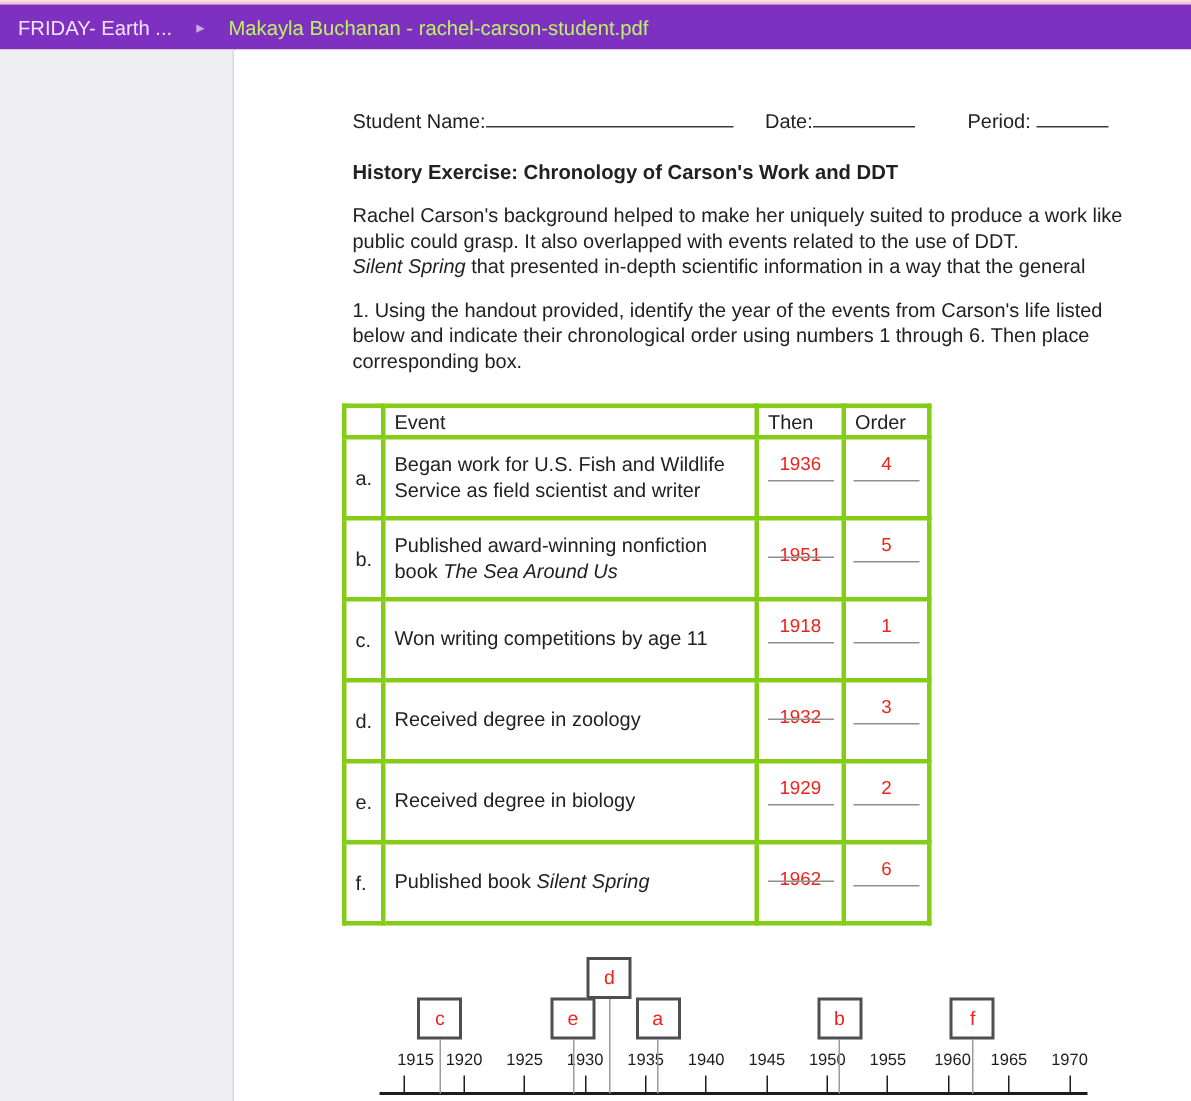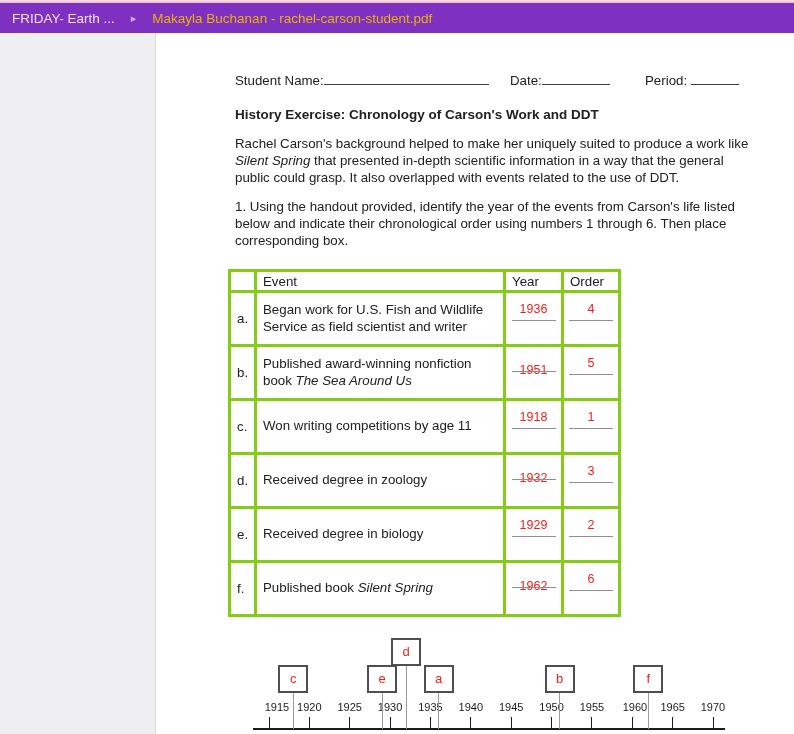--- a/index.html
+++ b/index.html
@@ -5,21 +5,21 @@
   html,body{margin:0;padding:0;background:#fff;}
   .screen{position:relative;width:794px;height:734px;overflow:hidden;
           font-family:"Liberation Sans","DejaVu Sans",sans-serif;color:#202124;background:#fff;}
   
   .top-strip{position:absolute;left:0;top:0;width:794px;height:3px;
              background:linear-gradient(#fbe3ec,#f0b9cb);}
   .app-bar{position:absolute;left:0;top:3px;width:794px;height:30px;background:#7e31c0;
            display:flex;align-items:center;padding-left:12px;box-sizing:border-box;}
   .course{color:#f3e2fb;font-size:13.5px;white-space:nowrap;cursor:pointer;}
   .crumb-arrow{color:#cfa9ec;font-size:11px;margin:0 16px;}
-  .doc-title{color:#eab308;font-size:13.5px;white-space:nowrap;}
+  .doc-title{color:#bef264;font-size:13.5px;white-space:nowrap;}
   
   .sidebar{position:absolute;left:0;top:33px;width:156px;height:701px;background:#efeef0;
            border-right:1px solid #dadada;box-sizing:border-box;}
   .docpage{position:absolute;left:157px;top:33px;width:637px;height:701px;background:#fff;}
   
   .fill-line{position:absolute;top:39px;left:0;width:637px;font-size:13.3px;}
   .fl-item{position:absolute;white-space:nowrap;}
   .blank{display:inline-block;border-bottom:1px solid #3c3c3c;height:12px;vertical-align:baseline;}
   
   .ws-title{position:absolute;left:78px;top:74px;font-size:13.5px;font-weight:bold;white-space:nowrap;}
@@ -70,42 +70,42 @@
     <div class="fill-line">
       <span class="fl-item" style="left:78px;"><span>Student Name:</span><span class="blank" style="width:165px;"></span></span>
       <span class="fl-item" style="left:353px;"><span>Date:</span><span class="blank" style="width:68px;"></span></span>
       <span class="fl-item" style="left:488px;"><span>Period:</span>&nbsp;<span class="blank" style="width:48px;"></span></span>
     </div>
 
     <div class="ws-title">History Exercise: Chronology of Carson's Work and DDT</div>
 
     <div class="para" style="top:102px;">
       <div class="pline"><span>Rachel Carson's background helped to make her uniquely suited to produce a work like</span></div>
+      <div class="pline"><span>public could grasp. It also overlapped with events related to the use of DDT.</span></div>
       <div class="pline"><span class="i">Silent Spring</span><span> that presented in-depth scientific information in a way that the general</span></div>
-      <div class="pline"><span>public could grasp. It also overlapped with events related to the use of DDT.</span></div>
     </div>
 
     <div class="para" style="top:165px;">
       <div class="pline">1. Using the handout provided, identify the year of the events from Carson's life listed</div>
       <div class="pline">below and indicate their chronological order using numbers 1 through 6. Then place</div>
       <div class="pline">corresponding box.</div>
     </div>
 
     <table class="ev">
       <colgroup>
           <col style="width:26px">
           <col style="width:249px">
           <col style="width:58px">
           <col style="width:57px">
         </colgroup>
       <tbody>
           <tr>
         <th class="h"></th>
         <th class="h">Event</th>
-        <th class="h">Year</th>
+        <th class="h">Then</th>
         <th class="h">Order</th>
       </tr>
       <tr class="r">
         <td class="letter">a.</td>
         <td class="event"><span>Began work for U.S. Fish and Wildlife Service as field scientist and writer</span><span class="i"></span></td>
         <td class="ansCell">
               <div class="ans above">
                 <span class="red">1936</span>
                 <div class="line"></div>
               </div>

